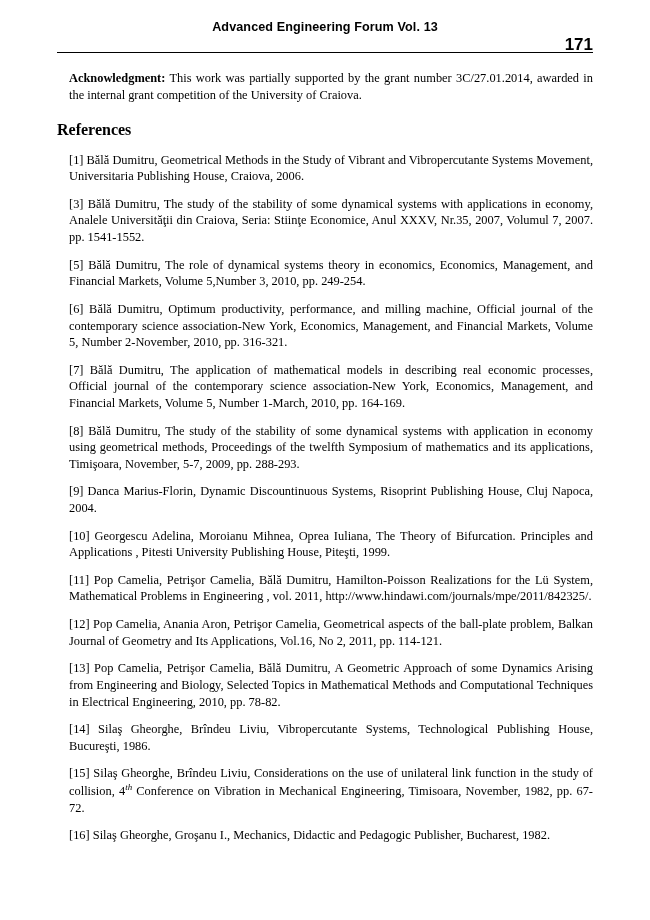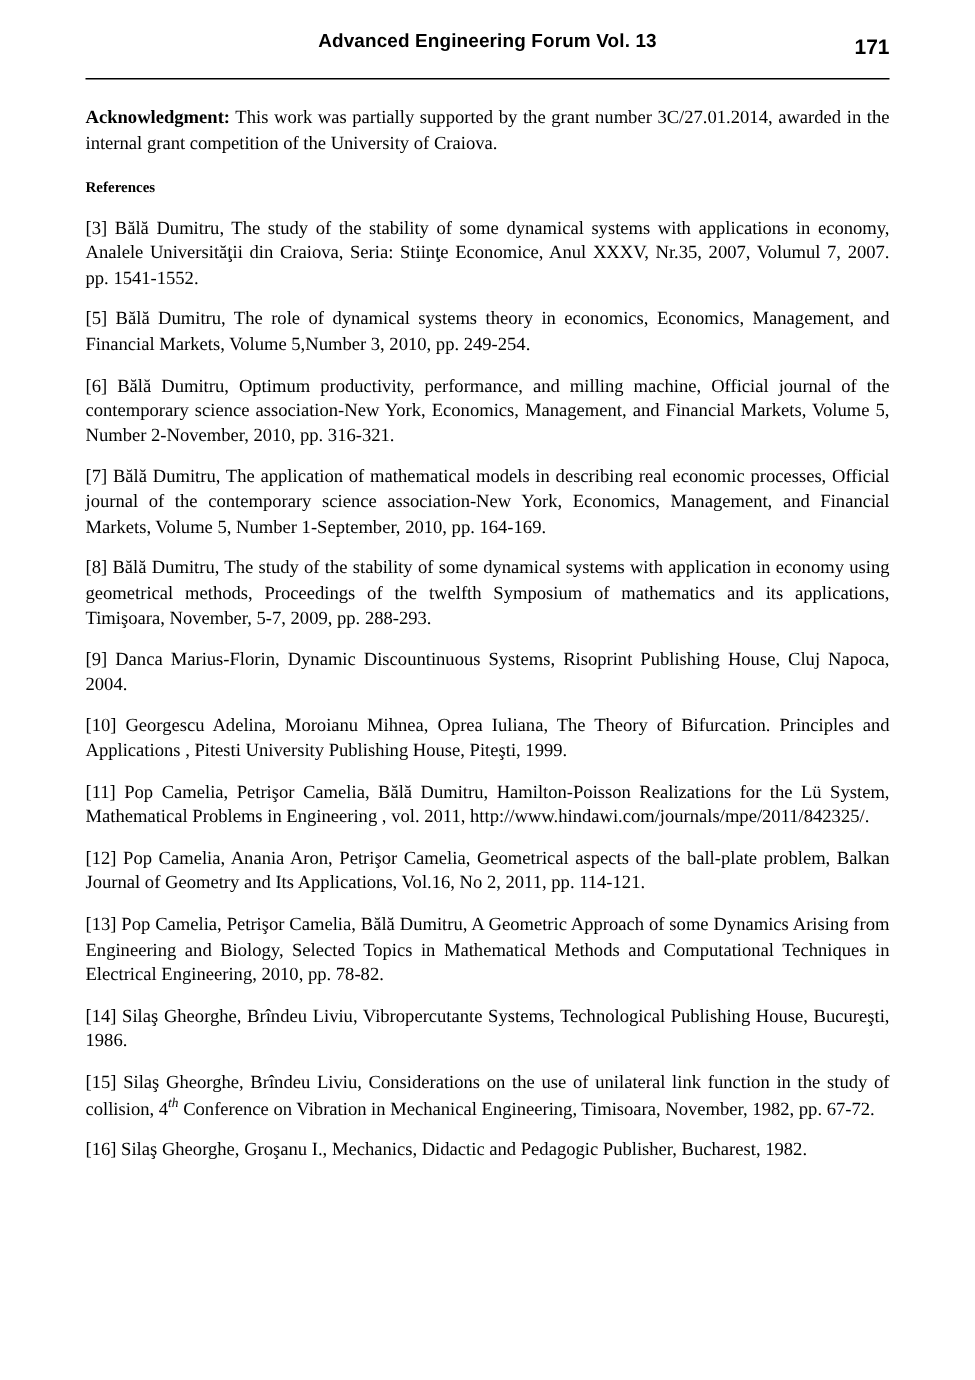--- a/index.html
+++ b/index.html
@@ -35,56 +35,56 @@
     right: 0;
     text-align: center;
     font-family: "Liberation Sans", sans-serif;
     font-weight: bold;
     font-size: 12.6px;
     letter-spacing: 0.1px;
   }
   .header-page {
     position: absolute;
     right: 0;
-    top: 3px;
+    top: 15px;
     font-family: "Liberation Sans", sans-serif;
     font-weight: bold;
-    font-size: 14px;
+    font-size: 17px;
   }
   .header-rule {
     position: absolute;
     top: 52px;
     left: 57px;
     right: 57px;
     height: 1px;
     background: #000000;
   }
   .content {
     position: absolute;
     top: 70px;
     left: 57px;
     right: 57px;
     bottom: 20px;
   }
   p {
-    margin: 0 0 11px 0;
+    margin: 0 0 11px 12px;
     font-size: 12.4px;
     line-height: 1.34;
     text-align: justify;
     text-justify: inter-word;
   }
   .ack {
     margin-bottom: 16px;
   }
   .ack b {
     font-weight: bold;
   }
   .refs-heading {
     font-weight: bold;
-    font-size: 10px;
+    font-size: 16px;
     margin: 0 0 11px 0;
   }
   .ref {
     text-align: justify;
   }
   sup {
     font-size: 0.72em;
     vertical-align: super;
     font-style: italic;
   }
@@ -99,24 +99,25 @@
     <div class="header-page">171</div>
   </div>
   <div class="header-rule"></div>
 
   <div class="content">
 
     <p class="ack"><b>Acknowledgment:</b><span> This work was partially supported by the grant number 3C/27.01.2014, awarded in the internal grant competition of the University of Craiova.</span></p>
 
     <p class="refs-heading">References</p>
 
+    <p class="ref">[1] Bălă Dumitru, Geometrical Methods in the Study of Vibrant and Vibropercutante Systems Movement, Universitaria Publishing House, Craiova, 2006.</p>
     <p class="ref">[3] Bălă Dumitru, The study of the stability of some dynamical systems with applications in economy, Analele Universităţii din Craiova, Seria: Stiinţe Economice, Anul XXXV, Nr.35, 2007, Volumul 7, 2007. pp. 1541-1552.</p>
     <p class="ref">[5] Bălă Dumitru, The role of dynamical systems theory in economics, Economics, Management, and Financial Markets, Volume 5,Number 3, 2010, pp. 249-254.</p>
     <p class="ref">[6] Bălă Dumitru, Optimum productivity, performance, and milling machine, Official journal of the contemporary science association-New York, Economics, Management, and Financial Markets, Volume 5, Number 2-November, 2010, pp. 316-321.</p>
-    <p class="ref">[7] Bălă Dumitru, The application of mathematical models in describing real economic processes, Official journal of the contemporary science association-New York, Economics, Management, and Financial Markets, Volume 5, Number 1-September, 2010, pp. 164-169.</p>
+    <p class="ref">[7] Bălă Dumitru, The application of mathematical models in describing real economic processes, Official journal of the contemporary science association-New York, Economics, Management, and Financial Markets, Volume 5, Number 1-March, 2010, pp. 164-169.</p>
     <p class="ref">[8] Bălă Dumitru, The study of the stability of some dynamical systems with application in economy using geometrical methods, Proceedings of the twelfth Symposium of mathematics and its applications, Timişoara, November, 5-7, 2009, pp. 288-293.</p>
     <p class="ref">[9] Danca Marius-Florin, Dynamic Discountinuous Systems, Risoprint Publishing House, Cluj Napoca, 2004.</p>
     <p class="ref">[10] Georgescu Adelina, Moroianu Mihnea, Oprea Iuliana, The Theory of Bifurcation. Principles and Applications , Pitesti University Publishing House, Piteşti, 1999.</p>
 
     <p class="ref"><span>[11] Pop Camelia, Petrişor Camelia, Bălă Dumitru, Hamilton-Poisson Realizations for the Lü System,</span>
       <span>Mathematical</span>
       <span>Problems</span>
       <span>in</span>
       <span>Engineering</span>
       <span>,</span>

